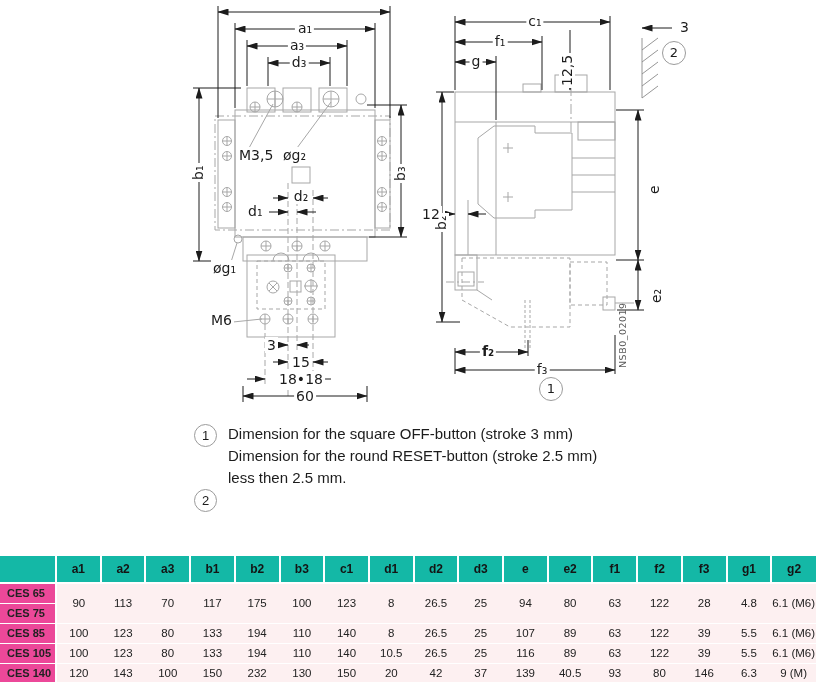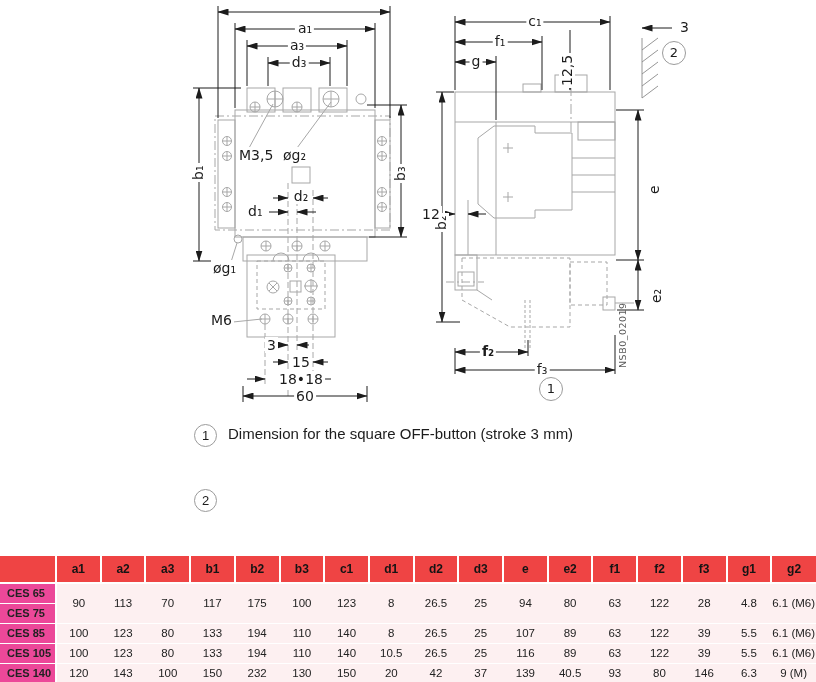--- a/index.html
+++ b/index.html
@@ -14,21 +14,21 @@
   .dlabel.wm{font-size:9.5px;color:#5a5a5a;background:transparent;letter-spacing:.5px;}
   .cref{position:absolute;width:22px;height:22px;border:1.2px solid #9b9b9b;border-radius:50%;
         background:#fff;text-align:center;line-height:22px;font-family:"DejaVu Sans",sans-serif;
         font-size:13px;color:#1c1c1c;z-index:3;}
   .note{position:absolute;left:194px;display:flex;align-items:flex-start;}
   .note .ncircle{flex:0 0 auto;width:21px;height:21px;border:1.2px solid #9b9b9b;border-radius:50%;
         text-align:center;line-height:21px;font-size:13px;color:#1c1c1c;margin-top:1px;}
   .note .ntext{margin-left:11px;font-size:15px;line-height:22px;color:#1c1c1c;}
   .tblwrap{position:absolute;left:0;top:556px;width:816px;height:126px;border-bottom:3px solid #4f4f4f;box-sizing:border-box;}
   table.dim{width:100%;height:100%;border-collapse:collapse;table-layout:fixed;}
-  table.dim thead th{background:#ef4444;color:#141414;font-size:12px;font-weight:bold;
+  table.dim thead th{background:#14b8a6;color:#141414;font-size:12px;font-weight:bold;
         border-right:2px solid #fff;border-bottom:2px solid #fff;height:26px;padding:0;}
   table.dim thead th:last-child{border-right:none;}
   table.dim tbody tr{height:20px;}
   table.dim td.rowlabel{background:#ec4899;font-size:11px;font-weight:bold;color:#222;
         text-align:left;padding:0 0 0 7px;border-bottom:1.5px solid #fff;border-right:2px solid #fff;}
   table.dim td.val{background:#fdf0f1;font-size:11.5px;color:#222;text-align:center;
         padding:0;border-bottom:1.5px solid #fff;}
 </style>
 </head>
 <body>
@@ -291,20 +291,22 @@
     <span class="dlabel ctr" style="left:122px;top:361px;">f₃</span>
     <span class="dlabel rot wm" style="left:198px;top:370px;">NSB0_02019</span>
     <div class="cref" style="left:242px;top:41px;">2</div>
     <div class="cref" style="left:119px;top:377px;">1</div>
   </div>
 
   <div class="note" style="top:423px;">
     <span class="ncircle">1</span>
     <div class="ntext">
       <div>Dimension for the square OFF-button (stroke 3 mm)</div>
+      <div>Dimension for the round RESET-button (stroke 2.5 mm)</div>
+      <div>less then 2.5 mm.</div>
     </div>
   </div>
   <div class="note" style="top:488px;">
     <span class="ncircle">2</span>
     <div class="ntext">
     </div>
   </div>
 
   <div class="tblwrap">
     <table class="dim">

